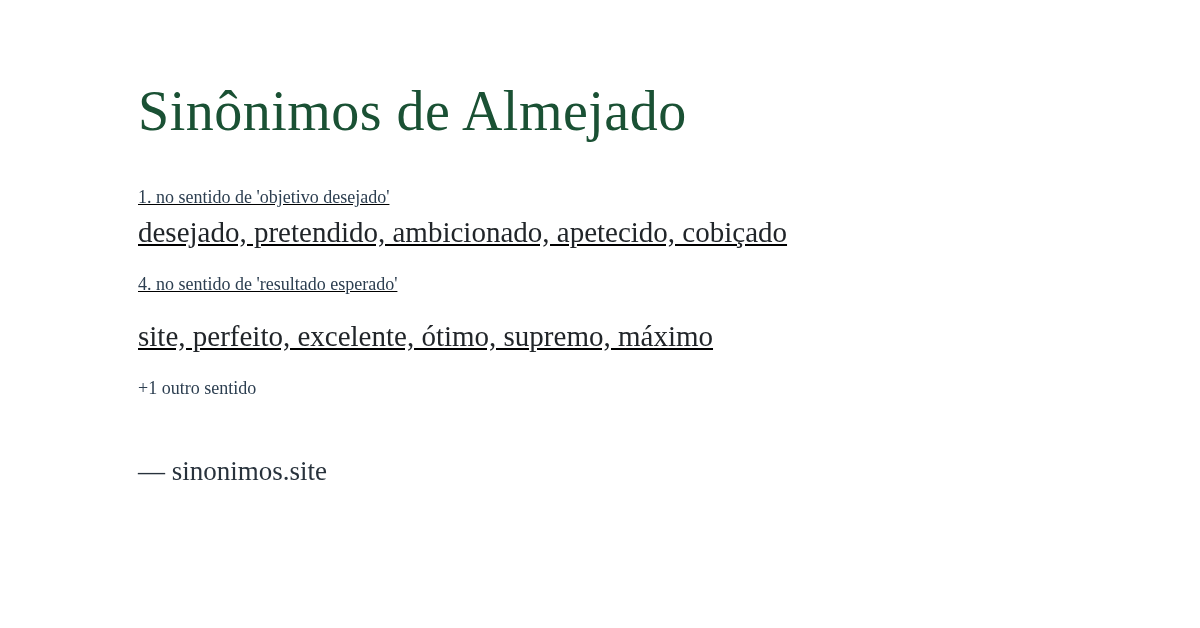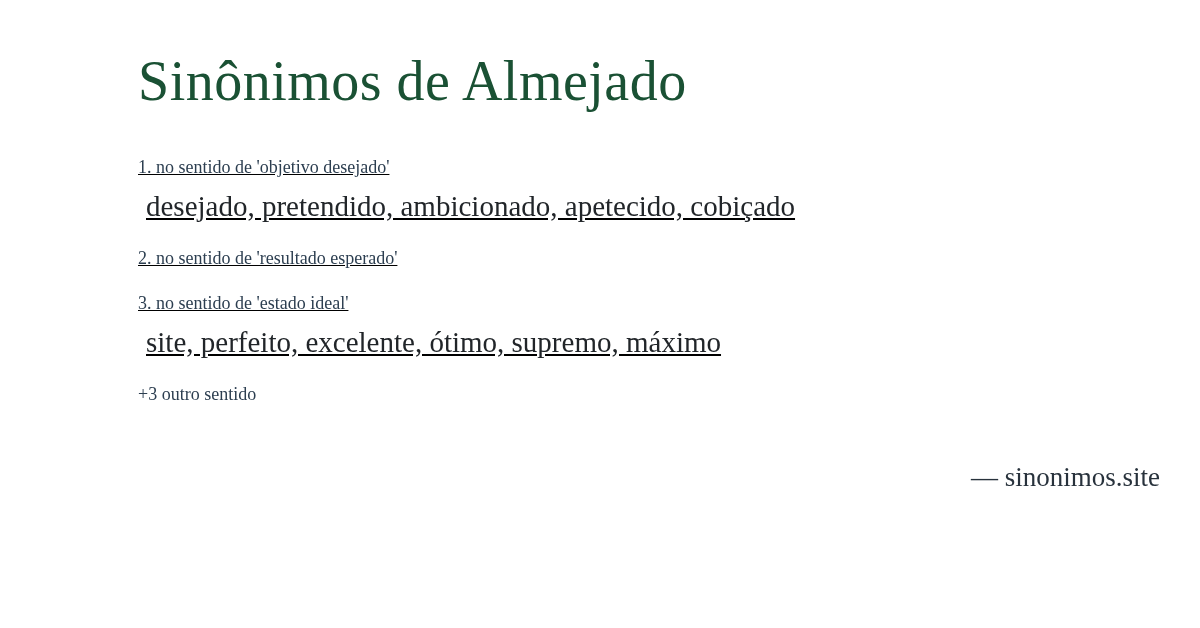--- a/index.html
+++ b/index.html
@@ -15,78 +15,76 @@
     padding: 0;
   }
   body {
     width: 1200px;
     height: 628px;
     background: var(--background, #ffffff);
     font-family: "Liberation Serif", "DejaVu Serif", serif;
     overflow: hidden;
   }
   .container {
-    padding: 53px 40px 0 138px;
+    padding: 83px 40px 0 138px;
   }
   .page-title {
     margin: 0 0 46px 0;
     font-size: 56px;
     line-height: 1.0;
     font-weight: 400;
     letter-spacing: 0.5px;
     color: var(--title-green, #1a5134);
   }
   .sense {
     margin: 0 0 21px 0;
     text-decoration: underline;
   }
   .sense-label {
     margin: 0 0 4px 0;
     font-size: 18px;
     line-height: 24px;
     color: var(--label-slate, #2c3e50);
   }
   .sense-synonyms {
-    margin: 8px;
+    margin: 0;
     font-size: 29px;
     line-height: 38px;
     color: var(--synonyms-dark, #212529);
   }
   .more-senses {
     margin: 0;
     font-size: 18px;
     line-height: 24px;
     color: var(--label-slate, #2c3e50);
   }
   .attribution {
     margin: 54px 0 0 0;
     font-size: 27px;
     line-height: 34px;
     color: var(--attribution-dark, #28323c);
-    text-align: right;
   }
 </style>
 </head>
 <body>
 
 <div class="container">
 
   <h1 class="page-title">Sinônimos de Almejado</h1>
 
   <section class="sense">
     <div class="sense-label">1. no sentido de 'objetivo desejado'</div>
     <div class="sense-synonyms">desejado, pretendido, ambicionado, apetecido, cobiçado</div>
   </section>
 
   <section class="sense">
-    <div class="sense-label">2. no sentido de 'resultado esperado'</div>
+    <div class="sense-label">4. no sentido de 'resultado esperado'</div>
   </section>
 
   <section class="sense">
-    <div class="sense-label">3. no sentido de 'estado ideal'</div>
     <div class="sense-synonyms">site, perfeito, excelente, ótimo, supremo, máximo</div>
   </section>
 
-  <div class="more-senses">+3 outro sentido</div>
+  <div class="more-senses">+1 outro sentido</div>
 
   <div class="attribution">— sinonimos.site</div>
 
 </div>
 
 </body></html>

